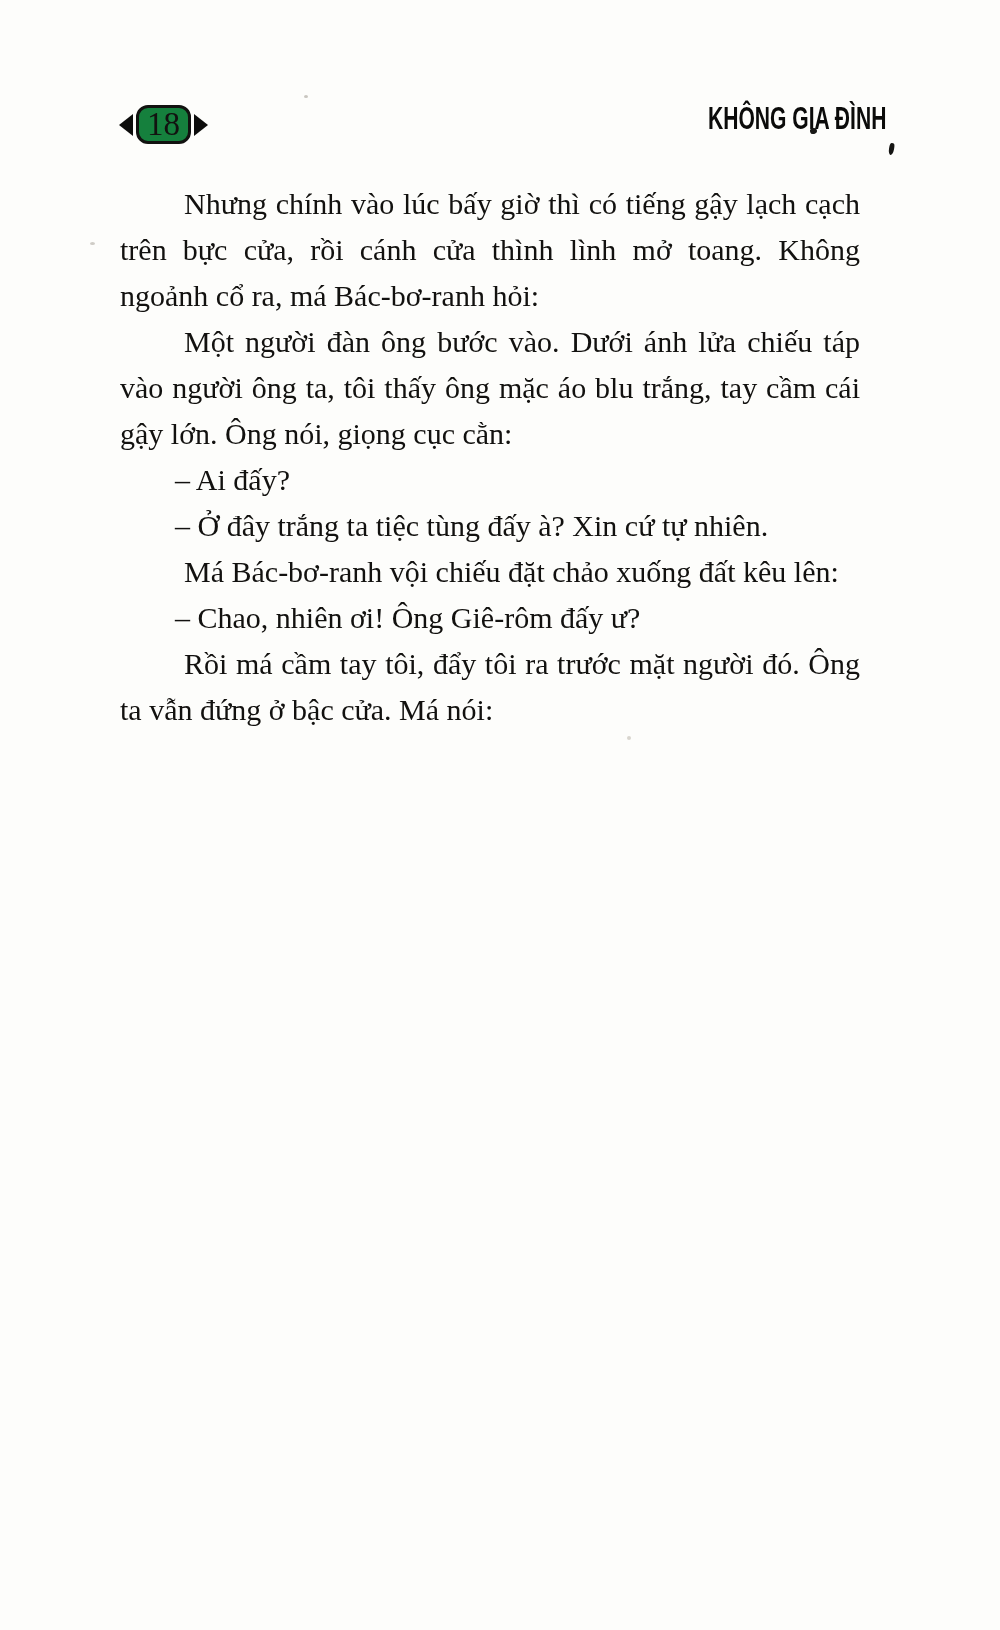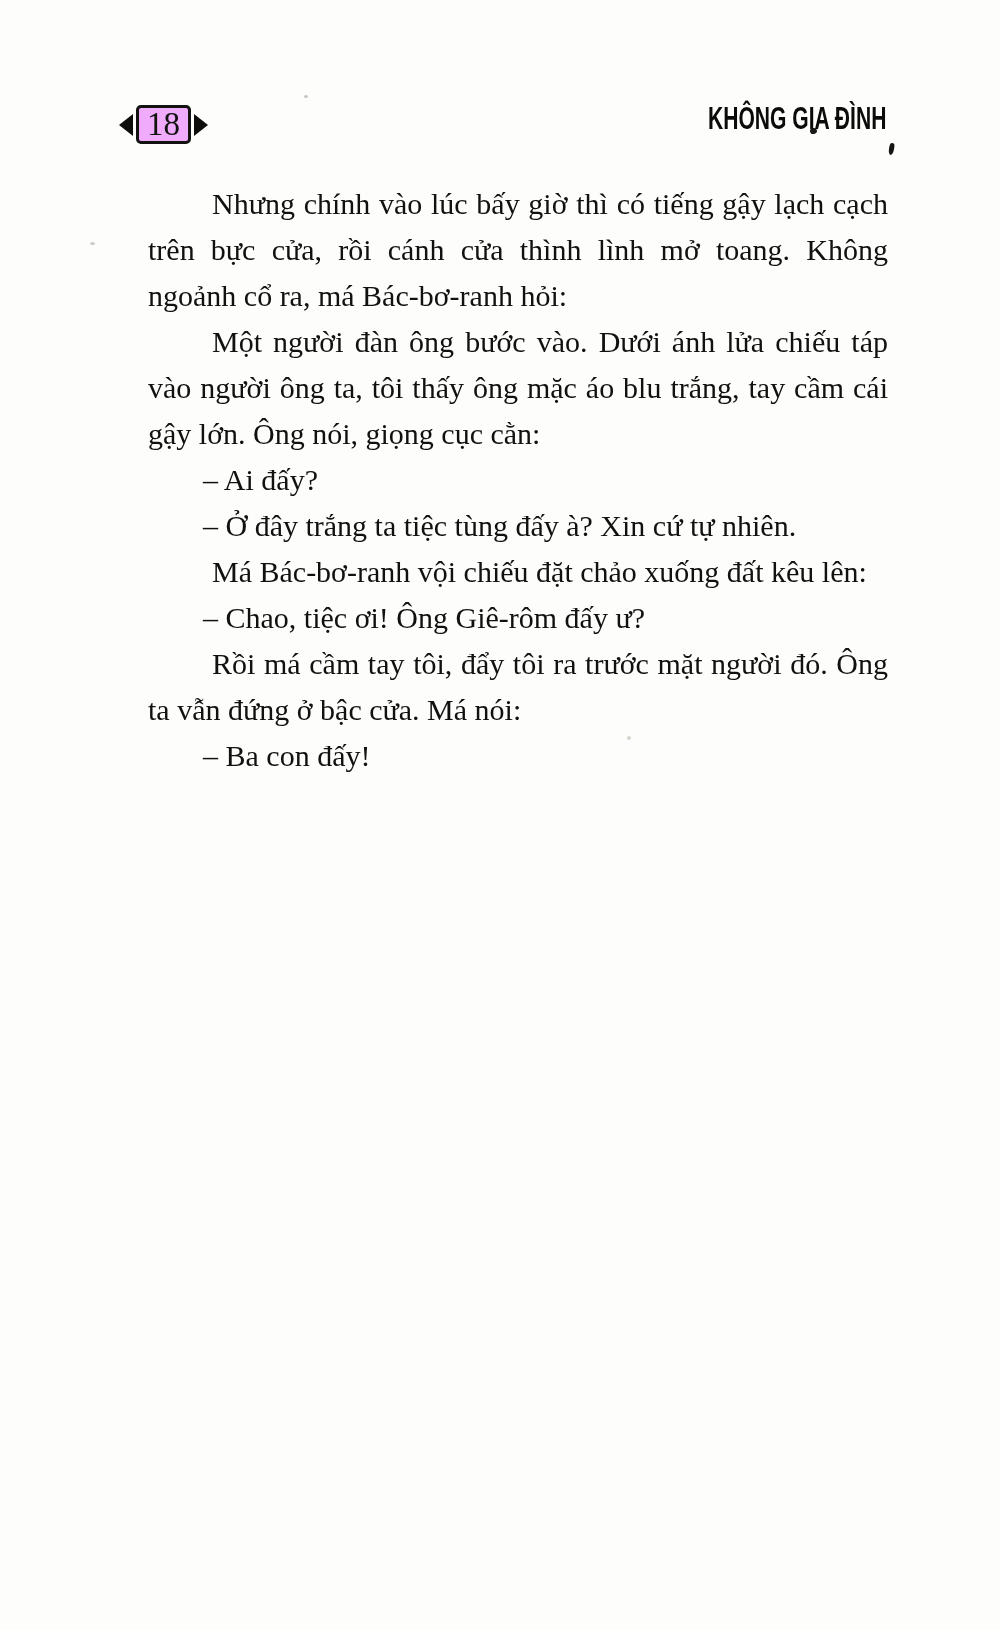--- a/index.html
+++ b/index.html
@@ -17,23 +17,23 @@
   .pagenav {
     position:absolute; left:119px; top:105px;
     display:flex; align-items:center; gap:3px;
   }
   .tri { width:0; height:0; border-top:11px solid transparent; border-bottom:11px solid transparent; }
   .tri-left  { border-right:14px solid #0d0d0c; }
   .tri-right { border-left:14px solid #0d0d0c; }
   .numbox {
     width:55px; height:39px;
     border:3px solid #121210;
-    border-radius:5px;
+    border-radius:12px;
     display:flex; align-items:flex-start; justify-content:center;
-    background:#f0abfc;
+    background:#15803d;
   }
   .numbox span {
     font-size:33px; line-height:1; color:#121210;
     font-family:"Liberation Serif","DejaVu Serif",serif;
   }
 
   
   .running-title {
     position:absolute; top:102px; right:114px;
     font-family:"Liberation Sans","DejaVu Sans",sans-serif;
@@ -41,21 +41,20 @@
     color:#0b0b0a; white-space:nowrap;
     transform:scaleX(0.68); transform-origin:100% 0;
   }
 
   
   .bodytext {
     position:absolute; left:120px; top:181px; width:740px;
     font-size:30px; line-height:46px;
     text-align:justify;
     color:#12110f;
-    margin-left:28px;
   }
   .para { text-indent:64px; }
   .para.dialogue { text-indent:55px; }
 
   
   .speck { position:absolute; }
   .speck-title-dot   { left:810px; top:128px; width:7px; height:6px; background:#191917; border-radius:50%; transform:rotate(-15deg); }
   .speck-title-comma { left:889px; top:143px; width:5px; height:12px; background:#151513; border-radius:45% 45% 60% 60%; transform:rotate(10deg); }
   .speck-faint-1 { left:304px; top:95px;  width:4px; height:3px; background:#c9c6c0; border-radius:50%; }
   .speck-faint-2 { left:90px;  top:242px; width:5px; height:3px; background:#cfccc6; border-radius:50%; }
@@ -81,18 +80,17 @@
   <span class="speck speck-faint-1"></span>
   <span class="speck speck-faint-2"></span>
   <span class="speck speck-faint-3"></span>
 
   <main class="bodytext">
     <p class="para">Nhưng chính vào lúc bấy giờ thì có tiếng gậy lạch cạch trên bực cửa, rồi cánh cửa thình lình mở toang. Không ngoảnh cổ ra, má Bác-bơ-ranh hỏi:</p>
     <p class="para">Một người đàn ông bước vào. Dưới ánh lửa chiếu táp vào người ông ta, tôi thấy ông mặc áo blu trắng, tay cầm cái gậy lớn. Ông nói, giọng cục cằn:</p>
     <p class="para dialogue">– Ai đấy?</p>
     <p class="para dialogue">– Ở đây trắng ta tiệc tùng đấy à? Xin cứ tự nhiên.</p>
     <p class="para">Má Bác-bơ-ranh vội chiếu đặt chảo xuống đất kêu lên:</p>
-    <p class="para dialogue">– Chao, tiệc ơi! Ông Giê-rôm đấy ư?</p>
+    <p class="para dialogue">– Chao, nhiên ơi! Ông Giê-rôm đấy ư?</p>
     <p class="para">Rồi má cầm tay tôi, đẩy tôi ra trước mặt người đó. Ông ta vẫn đứng ở bậc cửa. Má nói:</p>
-    <p class="para dialogue">– Ba con đấy!</p>
   </main>
 
 </div>
 
 </body></html>

